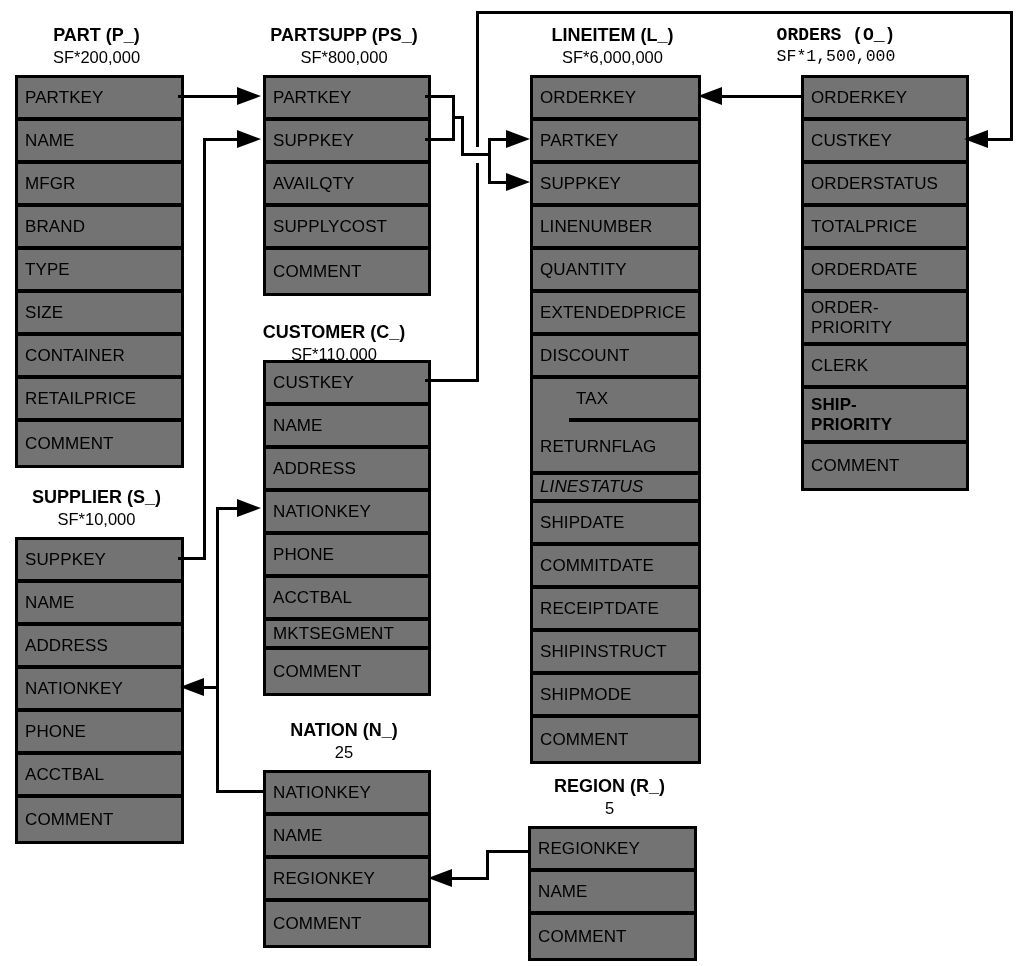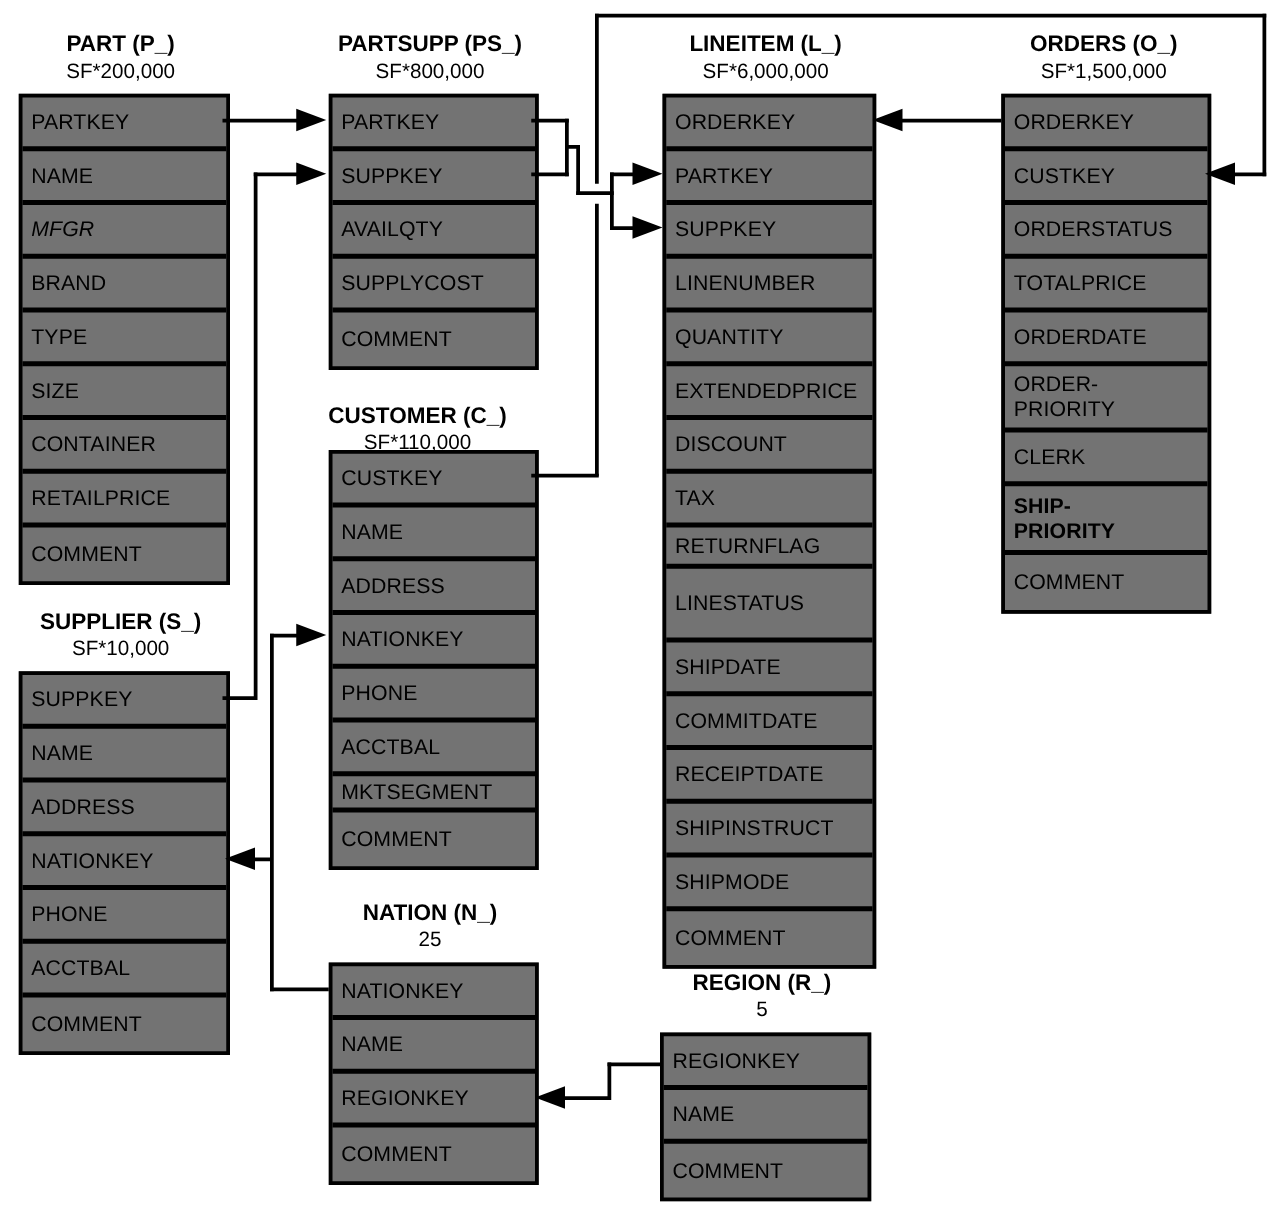--- a/index.html
+++ b/index.html
@@ -47,21 +47,21 @@
 <body>
 
 <div id="diagram">
     <div class="ttl" style="left: -15px; top: 25px; width: 223px;">
       <div class="t1">PART (P_)</div>
       <div class="t2">SF*200,000</div>
     </div>
     <div class="tbox" style="left: 15px; top: 75px; width: 163px;">
       <div class="cell" style="height: 43px;">PARTKEY</div>
       <div class="cell" style="height: 43px;">NAME</div>
-      <div class="cell" style="height: 43px; font-style: italic;">MFGR</div>
+      <div class="cell" style="height: 43px;">MFGR</div>
       <div class="cell" style="height: 43px;">BRAND</div>
       <div class="cell" style="height: 43px;">TYPE</div>
       <div class="cell" style="height: 43px;">SIZE</div>
       <div class="cell" style="height: 43px;">CONTAINER</div>
       <div class="cell" style="height: 43px;">RETAILPRICE</div>
       <div class="cell" style="height: 43px;">COMMENT</div>
     </div>
     <div class="ttl" style="left: 233px; top: 25px; width: 222px;">
       <div class="t1">PARTSUPP (PS_)</div>
       <div class="t2">SF*800,000</div>
@@ -78,31 +78,31 @@
       <div class="t2">SF*6,000,000</div>
     </div>
     <div class="tbox" style="left: 530px; top: 75px; width: 165px;">
       <div class="cell" style="height: 43px;">ORDERKEY</div>
       <div class="cell" style="height: 43px;">PARTKEY</div>
       <div class="cell" style="height: 43px;">SUPPKEY</div>
       <div class="cell" style="height: 43px;">LINENUMBER</div>
       <div class="cell" style="height: 43px;">QUANTITY</div>
       <div class="cell" style="height: 43px;">EXTENDEDPRICE</div>
       <div class="cell" style="height: 43px;">DISCOUNT</div>
-      <div class="cell" style="height: 43px;">TAX</div>
-      <div class="cell" style="height: 33px;">RETURNFLAG</div>
-      <div class="cell" style="height: 59px;">LINESTATUS</div>
+      <div class="cell" style="height: 43px; margin-left: 36px;">TAX</div>
+      <div class="cell" style="height: 53px;">RETURNFLAG</div>
+      <div class="cell" style="height: 28px; font-style: italic;">LINESTATUS</div>
       <div class="cell" style="height: 43px;">SHIPDATE</div>
       <div class="cell" style="height: 43px;">COMMITDATE</div>
       <div class="cell" style="height: 43px;">RECEIPTDATE</div>
       <div class="cell" style="height: 43px;">SHIPINSTRUCT</div>
       <div class="cell" style="height: 43px;">SHIPMODE</div>
       <div class="cell" style="height: 43px;">COMMENT</div>
     </div>
-    <div class="ttl" style="left: 772px; top: 25px; width: 222px;">
+    <div class="ttl" style="left: 725px; top: 25px; width: 222px; font-family: Liberation Mono, monospace;">
       <div class="t1">ORDERS (O_)</div>
       <div class="t2">SF*1,500,000</div>
     </div>
     <div class="tbox" style="left: 801px; top: 75px; width: 162px;">
       <div class="cell" style="height: 43px;">ORDERKEY</div>
       <div class="cell" style="height: 43px;">CUSTKEY</div>
       <div class="cell" style="height: 43px;">ORDERSTATUS</div>
       <div class="cell" style="height: 43px;">TOTALPRICE</div>
       <div class="cell" style="height: 43px;">ORDERDATE</div>
       <div class="cell" style="height: 53px;">ORDER-

